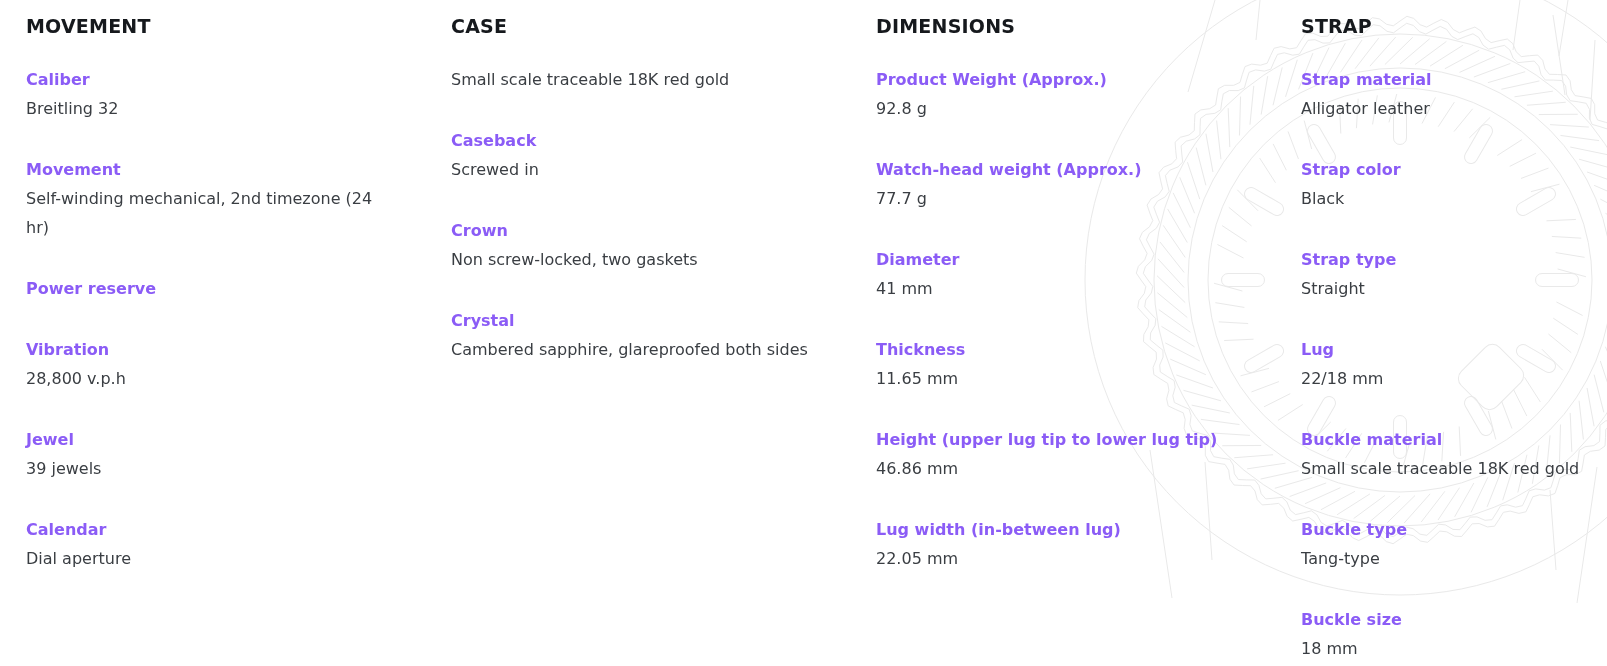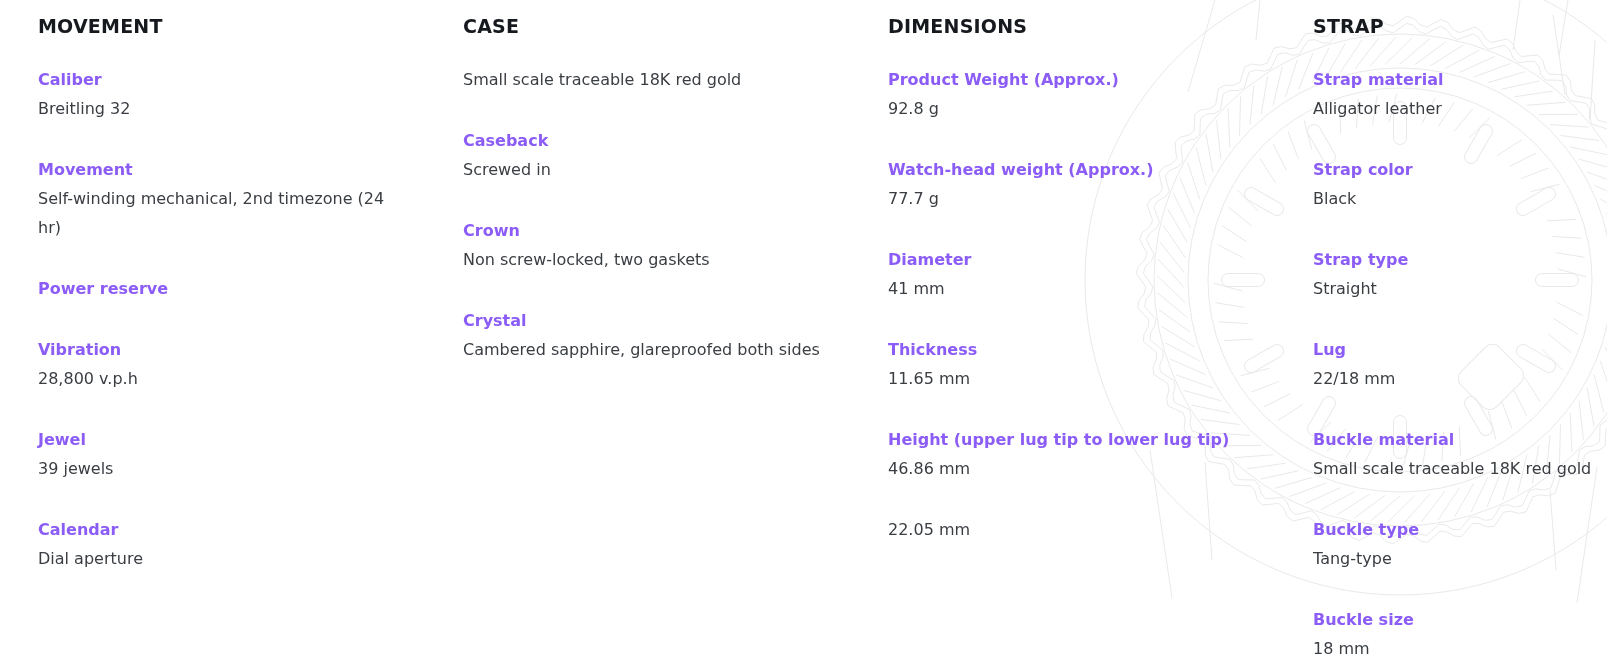--- a/index.html
+++ b/index.html
@@ -8,21 +8,21 @@
     background: #ffffff;
     font-family: "DejaVu Sans", "Liberation Sans", sans-serif;
     color: #3a3e43;
     overflow: hidden;
     position: relative;
   }
   #watermark-svg {
     position: absolute; left: 1050px; top: 0; width: 557px; height: 666px;
     z-index: 0; pointer-events: none;
   }
-  .spec-grid { position: absolute; left: 16px; top: 0; width: 1312px; height: 666px; z-index: 1; }
+  .spec-grid { position: absolute; left: 4px; top: 0; width: 1312px; height: 666px; z-index: 1; }
   .col { position: absolute; top: 13px; width: 366px; }
   .col-1 { left: 22px; }
   .col-2 { left: 447px; }
   .col-3 { left: 872px; }
   .col-4 { left: 1297px; }
   .section-title {
     margin: 0 0 26px 0;
     font-size: 19px; line-height: 26px; font-weight: 700;
     letter-spacing: 0.2px; color: #16191d;
   }
@@ -273,20 +273,21 @@
     </div>
     <div class="spec">
       <div class="spec-label">Thickness</div>
       <div class="spec-value">11.65 mm</div>
     </div>
     <div class="spec">
       <div class="spec-label">Height (upper lug tip to lower lug tip)</div>
       <div class="spec-value">46.86 mm</div>
     </div>
     <div class="spec">
+      <div class="spec-label">Lug width (in-between lug)</div>
       <div class="spec-value">22.05 mm</div>
     </div>
   </section>
 
   <section class="col col-4">
     <h2 class="section-title">STRAP</h2>
     <div class="spec">
       <div class="spec-label">Strap material</div>
       <div class="spec-value">Alligator leather</div>
     </div>

